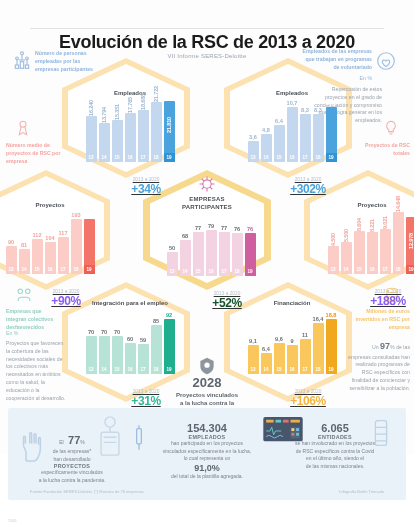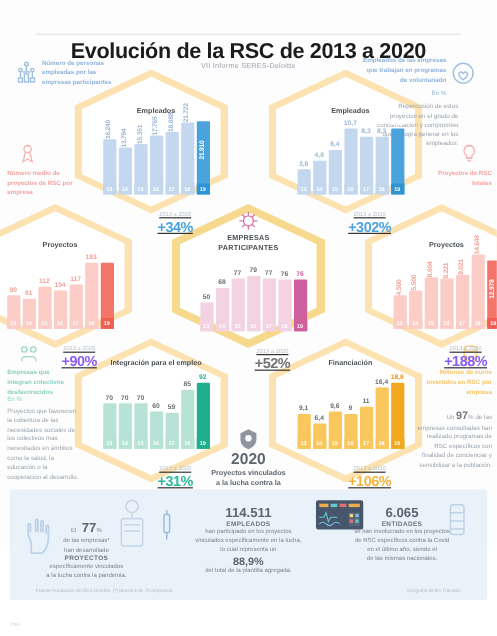--- a/index.html
+++ b/index.html
@@ -80,21 +80,21 @@
   .t-red   .ybox{background:#fbcdc6;}
   .t-red   .ybox.hi{background:#ef5f54;}
   .t-red   .pct{color:#8b5cf6;}
 
   .t-pink  .bar{background:#f3d2e2;}
   .t-pink  .bar.hi{background:#cf5f9e;}
   .t-pink  .bval{color:#6b6f74;}
   .t-pink  .bval.hi{color:#cf5f9e;}
   .t-pink  .ybox{background:#f3d2e2;}
   .t-pink  .ybox.hi{background:#cf5f9e;}
-  .t-pink  .pct{color:#737373;}
+  .t-pink  .pct{color:#14532d;}
 
   .t-green .bar{background:#b6e3d5;}
   .t-green .bar.hi{background:#1fae8e;}
   .t-green .bval{color:#6b6f74;}
   .t-green .bval.hi{color:#1fae8e;}
   .t-green .ybox{background:#b6e3d5;}
   .t-green .ybox.hi{background:#1fae8e;}
   .t-green .pct{color:#2fb89a;}
 
   .t-orange .bar{background:#f9c75c;}
@@ -558,21 +558,21 @@
     <span>EMPRESAS</span><br>
     <span>PARTICIPANTES</span>
   </div>
 
   <div class="ico" style="left:197px;top:356px;">
     <svg width="20" height="20" viewBox="0 0 24 24" fill="#6e7681">
       <path d="M12 2l8 4v6c0 5-3.5 8.5-8 10-4.5-1.5-8-5-8-10V6z" opacity=".9"></path>
       <circle cx="12" cy="11" r="3.2" fill="#fff"></circle>
     </svg>
   </div>
-  <div class="c2020">2020</div>
+  <div class="c2020">2028</div>
   <div class="cdesc">
     <span>Proyectos vinculados</span><br>
     <span>a la lucha contra la</span><br>
     <span class="redact"></span>
   </div>
 
   <div class="covidbg"></div>
 
   <div class="ico" style="left:16px;top:428px;">
     <svg width="30" height="36" viewBox="0 0 24 28" fill="none" stroke="#b7cde3" stroke-width="1.2">
@@ -599,26 +599,26 @@
       <path d="M6 18h10M6 22h10"></path>
     </svg>
   </div>
   <div class="ico" style="left:133px;top:424px;">
     <svg width="12" height="28" viewBox="0 0 10 24" fill="none" stroke="#8fb4dd" stroke-width="1.1">
       <rect x="3" y="4" width="4" height="13" rx="1"></rect>
         <path d="M5 17v5M5 4V1"></path>
     </svg>
   </div>
   <div class="stat" style="left:146px;top:422px;width:122px;">
-    <div class="big">114.511</div>
+    <div class="big">154.304</div>
     <div class="lbl">EMPLEADOS</div>
     <div class="txt">han participado en los proyectos</div>
     <div class="txt">vinculados específicamente en la lucha,</div>
     <div class="txt">lo cual representa un</div>
-    <div class="mid">88,9%</div>
+    <div class="mid">91,0%</div>
     <div class="txt">del total de la plantilla agregada.</div>
   </div>
 
   <div class="ico" style="left:262px;top:416px;">
     <svg width="42" height="30" viewBox="0 0 44 32">
       <rect x="1" y="1" width="42" height="26" rx="2" fill="#2b3c52"></rect>
       <rect x="4" y="4" width="8" height="3" fill="#f0a030"></rect>
       <rect x="14" y="4" width="6" height="3" fill="#4fc3c3"></rect>
       <rect x="22" y="4" width="6" height="3" fill="#e05c5c"></rect>
       <rect x="30" y="4" width="10" height="3" fill="#f0a030"></rect>

